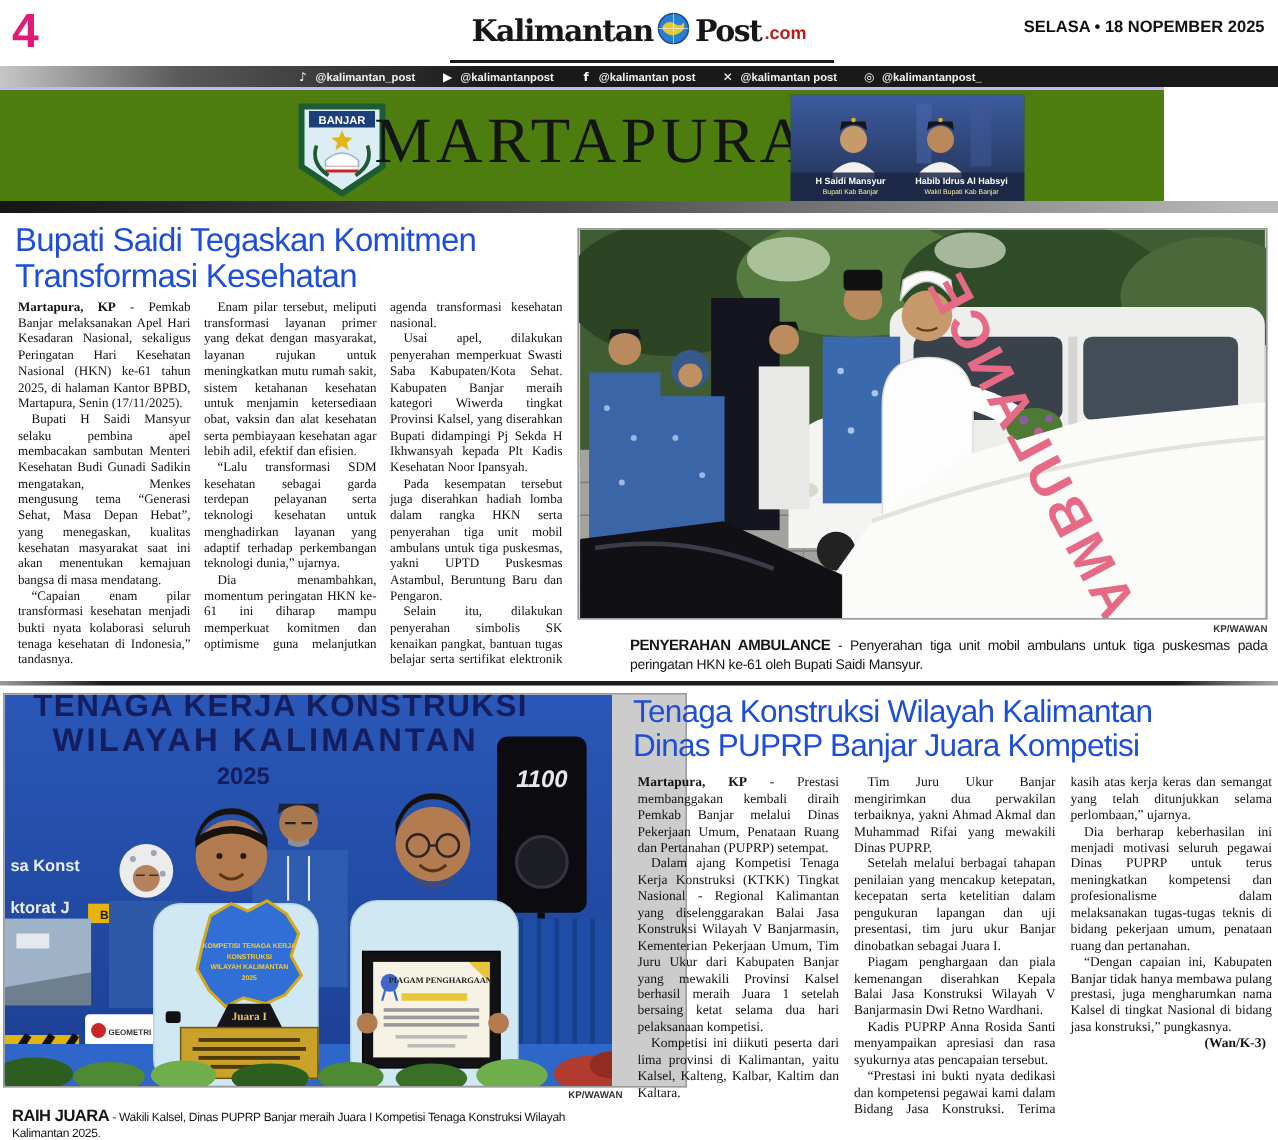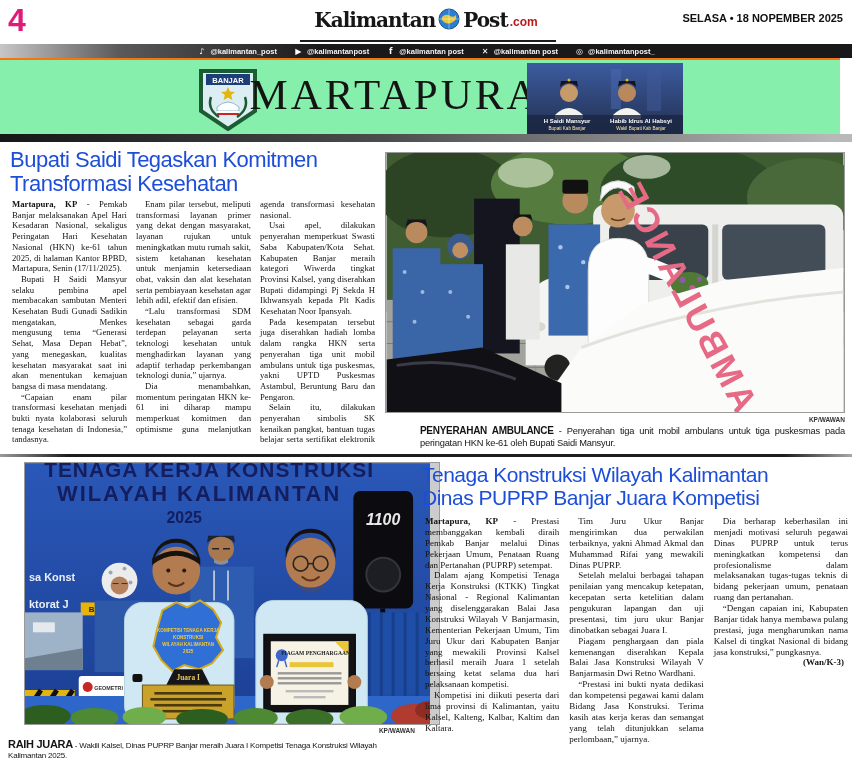--- a/index.html
+++ b/index.html
@@ -17,22 +17,22 @@
   .date{position:absolute;right:9px;top:12px;font:700 11px "Liberation Sans",sans-serif;color:#111;}
   .logo-rule{position:absolute;left:300px;top:40px;width:256px;height:2px;background:#1d1d1d;}
   .social{position:absolute;left:0;top:44px;width:852px;height:14px;
           background:linear-gradient(to right,#c6c6c6,#5a5a5a 14%,#191919 38%,#191919 100%);
           display:flex;justify-content:center;align-items:center;gap:17px;}
   .soc-item{display:flex;align-items:center;gap:4px;font:700 7.5px "Liberation Sans",sans-serif;
             color:#f2f2f2;}
   .soc-ic{display:inline-block;width:9px;height:9px;line-height:9px;text-align:center;
           font-size:8px;color:#fff;font-family:"DejaVu Sans",sans-serif;}
   
-  .masthead{position:absolute;left:0;top:58px;width:840px;height:76px;border-top:2px solid #f97316;
-            background:#86efac;}
+  .masthead{position:absolute;left:0;top:58px;width:776px;height:76px;border-top:2px solid #c4b5fd;
+            background:#4d7c0f;}
   .crest{position:absolute;left:197px;top:7px;}
   .mast-title{position:absolute;left:230px;top:10px;width:330px;text-align:center;
               font-family:"Liberation Serif",serif;font-weight:500;font-size:43px;
               letter-spacing:3px;color:#141414;}
   .officials{position:absolute;left:527px;top:3px;width:156px;height:71px;}
   .gradbar{position:absolute;left:0;top:134px;width:852px;height:8px;
            background:linear-gradient(to right,#161616,#4c4c4c 45%,#b9b9b9 98%);}
   
   .headline{position:absolute;text-align:left;font-family:"Liberation Sans",sans-serif;
             font-weight:400;color:#1d4ed8;letter-spacing:-0.5px;line-height:1.08;}
@@ -44,21 +44,21 @@
          font-size:8.7px;line-height:1.23;}
   .body2{left:425px;top:516px;width:423px;height:231px;column-gap:10px;
          font-size:9px;line-height:1.21;}
   .art-body p{margin:0;text-indent:9px;}
   .art-body p.lead{text-indent:0;}
   .art-body b{font-weight:700;}
   .byline2{text-align:right;font-weight:700;margin-top:2px;padding-right:4px;}
   
   .photo{position:absolute;border:1px solid #9a9a9a;box-sizing:border-box;overflow:hidden;background:#ccc;}
   .photo1{left:385px;top:152px;width:460px;height:261px;}
-  .photo2{left:24px;top:462px;width:416px;height:263px;}
+  .photo2{left:2px;top:462px;width:456px;height:263px;}
   .credit{position:absolute;font:700 6.5px "Liberation Sans",sans-serif;color:#333;text-align:right;}
   .credit1{left:700px;top:416px;width:145px;}
   .credit2{left:280px;top:727px;width:135px;}
   .caption{position:absolute;font-family:"Liberation Sans",sans-serif;color:#151515;
            letter-spacing:-0.2px;}
   .caption1{left:420px;top:424px;width:425px;font-size:9.3px;line-height:1.3;text-align:justify;}
   .caption2{left:8px;top:737px;width:402px;font-size:8px;line-height:1.3;}
   .cap-lead{font-weight:800;font-size:10px;letter-spacing:-0.3px;}
   .caption2 .cap-lead{font-size:11px;}
   .divider{position:absolute;left:0;top:454px;width:852px;height:3px;
@@ -430,19 +430,20 @@
     <div>Dinas PUPRP Banjar Juara Kompetisi</div>
   </div>
 
   <div class="art-body body2">
     <p class="lead"><b>Martapura, KP</b> <span>- Prestasi membanggakan kembali diraih Pemkab Banjar melalui Dinas Pekerjaan Umum, Penataan Ruang dan Pertanahan (PUPRP) setempat.</span></p>
     <p>Dalam ajang Kompetisi Tenaga Kerja Konstruksi (KTKK) Tingkat Nasional - Regional Kalimantan yang diselenggarakan Balai Jasa Konstruksi Wilayah V Banjarmasin, Kementerian Pekerjaan Umum, Tim Juru Ukur dari Kabupaten Banjar yang mewakili Provinsi Kalsel berhasil meraih Juara 1 setelah bersaing ketat selama dua hari pelaksanaan kompetisi.</p>
     <p>Kompetisi ini diikuti peserta dari lima provinsi di Kalimantan, yaitu Kalsel, Kalteng, Kalbar, Kaltim dan Kaltara.</p>
     <p>Tim Juru Ukur Banjar mengirimkan dua perwakilan terbaiknya, yakni Ahmad Akmal dan Muhammad Rifai yang mewakili Dinas PUPRP.</p>
     <p>Setelah melalui berbagai tahapan penilaian yang mencakup ketepatan, kecepatan serta ketelitian dalam pengukuran lapangan dan uji presentasi, tim juru ukur Banjar dinobatkan sebagai Juara I.</p>
     <p>Piagam penghargaan dan piala kemenangan diserahkan Kepala Balai Jasa Konstruksi Wilayah V Banjarmasin Dwi Retno Wardhani.</p>
+    <p>Kadis PUPRP Anna Rosida Santi menyampaikan apresiasi dan rasa syukurnya atas pencapaian tersebut.</p>
     <p>“Prestasi ini bukti nyata dedikasi dan kompetensi pegawai kami dalam Bidang Jasa Konstruksi. Terima kasih atas kerja keras dan semangat yang telah ditunjukkan selama perlombaan,” ujarnya.</p>
     <p>Dia berharap keberhasilan ini menjadi motivasi seluruh pegawai Dinas PUPRP untuk terus meningkatkan kompetensi dan profesionalisme dalam melaksanakan tugas-tugas teknis di bidang pekerjaan umum, penataan ruang dan pertanahan.</p>
     <p>“Dengan capaian ini, Kabupaten Banjar tidak hanya membawa pulang prestasi, juga mengharumkan nama Kalsel di tingkat Nasional di bidang jasa konstruksi,” pungkasnya.</p>
     <p class="byline2">(Wan/K-3)</p>
   </div>
 
 </div>
 
 </body></html>

